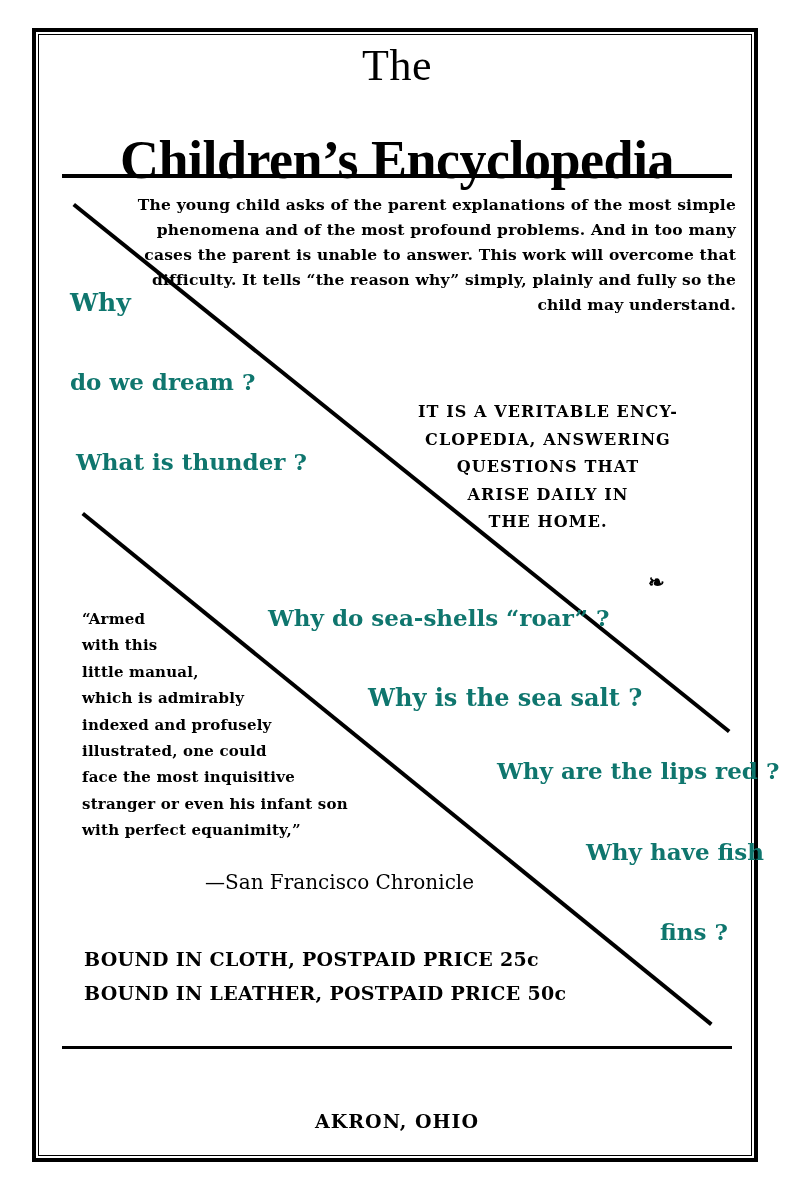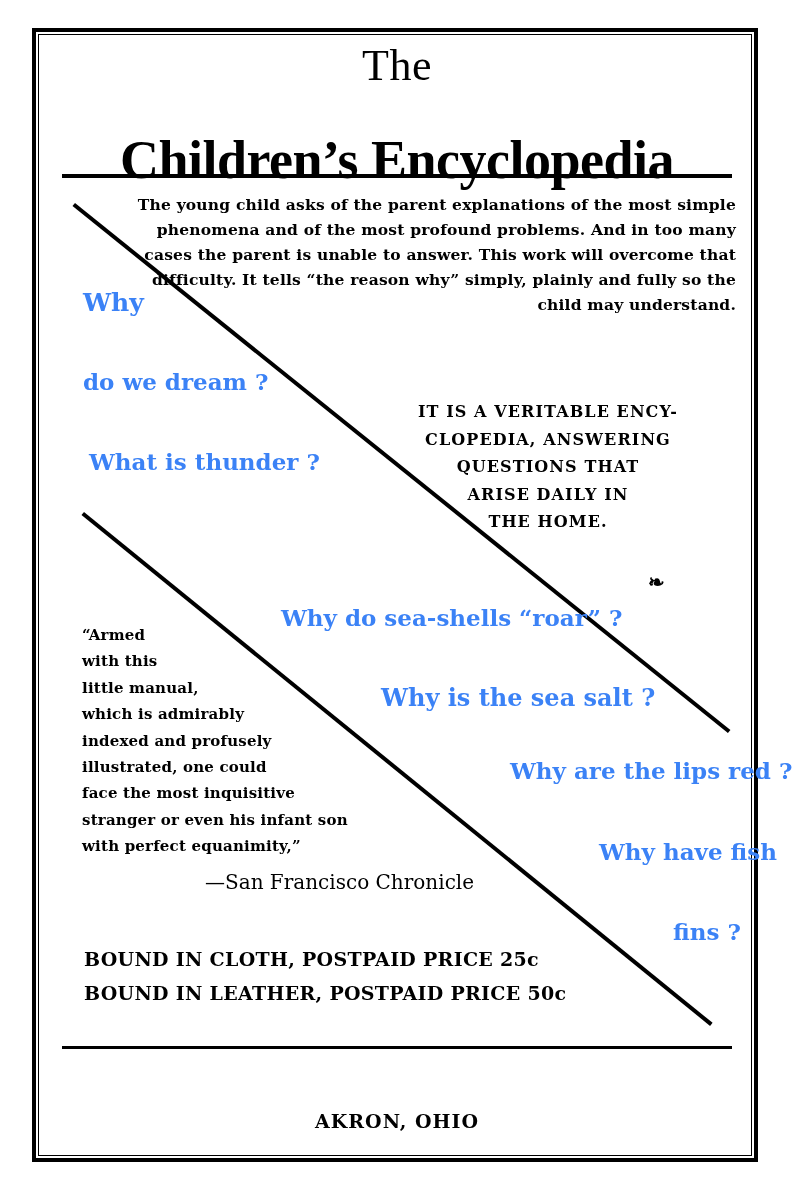--- a/index.html
+++ b/index.html
@@ -131,23 +131,22 @@
     font-size: 20px;
     font-weight: bold;
     font-family: "DejaVu Serif", serif;
   }
 
   
   .q {
     position: absolute;
     font-family: "DejaVu Serif", serif;
     font-weight: bold;
-    color: #3b82f6;
+    color: #0f766e;
     white-space: nowrap;
-    margin-left: 13px;
   }
   .q-why        { left: 70px;  top: 288px; font-size: 25px; }
   .q-dream      { left: 70px;  top: 368px; font-size: 23px; }
   .q-thunder    { left: 76px;  top: 448px; font-size: 23px; }
   .q-rainbow    { left: 172px; top: 527px; font-size: 23px; }
   .q-seashell   { left: 268px; top: 604px; font-size: 23px; }
   .q-seasalt    { left: 368px; top: 683px; font-size: 24px; }
   .q-lips       { left: 497px; top: 757px; font-size: 23px; }
   .q-fish       { left: 586px; top: 838px; font-size: 23px; }
   .q-fins       { left: 660px; top: 918px; font-size: 23px; }
@@ -156,21 +155,20 @@
   .quote {
     position: absolute;
     left: 82px;
     top: 606px;
     width: 420px;
     font-family: "DejaVu Serif", serif;
     font-size: 15px;
     font-weight: bold;
     line-height: 1.76;
     letter-spacing: 0.2px;
-    margin-top: 16px;
   }
   .quote .ln { display: block; white-space: nowrap; }
   .quote-source {
     position: absolute;
     left: 205px;
     top: 870px;
     font-family: "DejaVu Serif", serif;
     font-size: 20px;
     font-weight: normal;
     white-space: nowrap;

